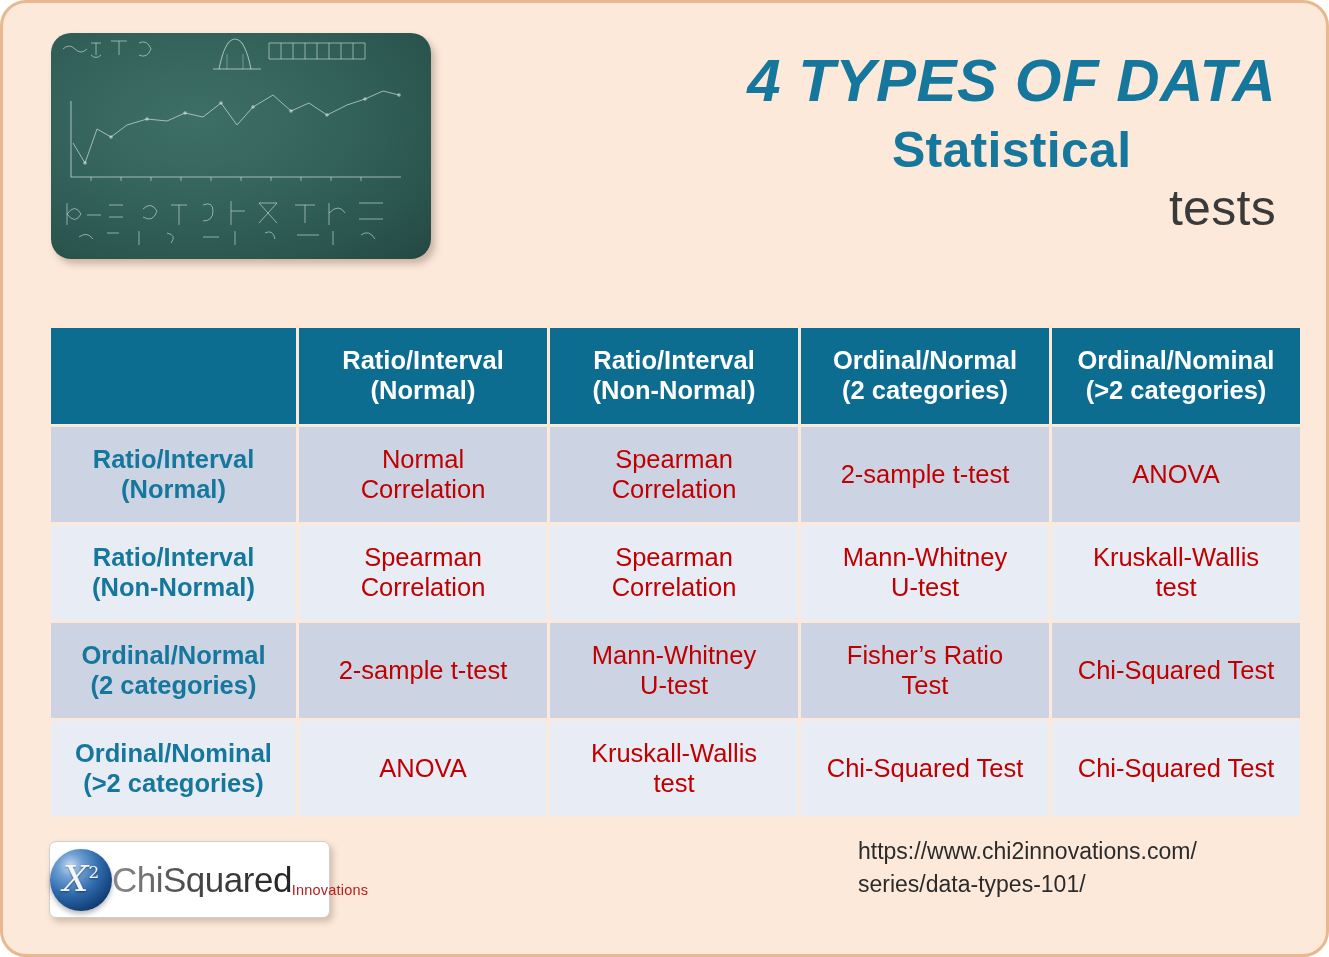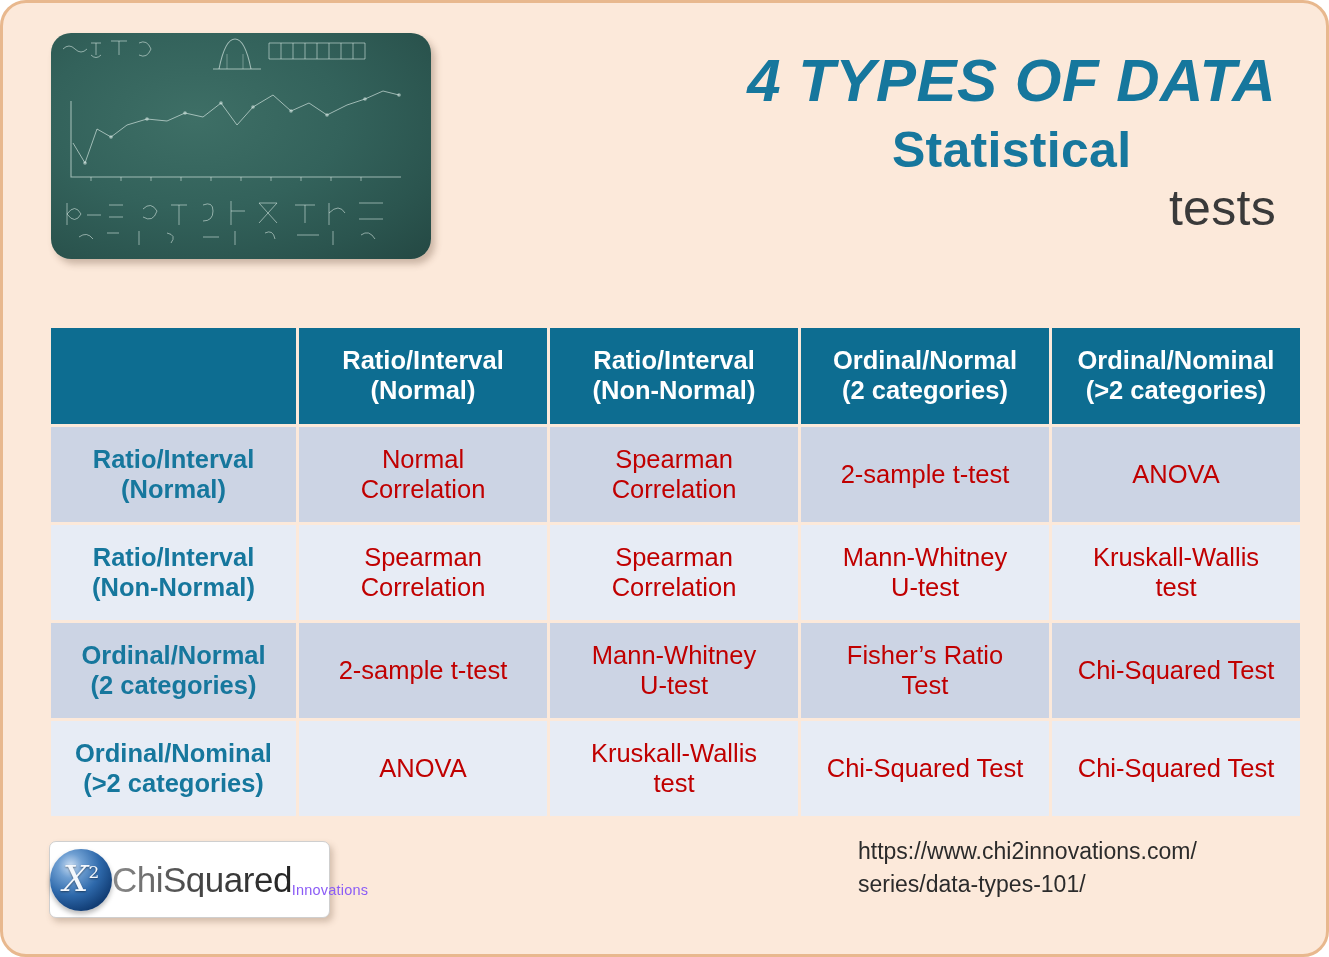--- a/index.html
+++ b/index.html
@@ -186,21 +186,21 @@
     letter-spacing: -0.5px;
     background: linear-gradient(90deg, #8d8d8d 0%, #4a4a4a 42%, #232323 100%);
     -webkit-background-clip: text;
     background-clip: text;
     color: transparent;
   }
   .logo-tag {
     margin-top: 1px;
     margin-right: 2px;
     font-size: 14.5px;
-    color: #8b5cf6;
+    color: #b91c1c;
     letter-spacing: 0.2px;
   }
 
   
   .url-block {
     position: absolute;
     right: 48px;
     top: 832px;
     width: 420px;
     font-size: 23px;

